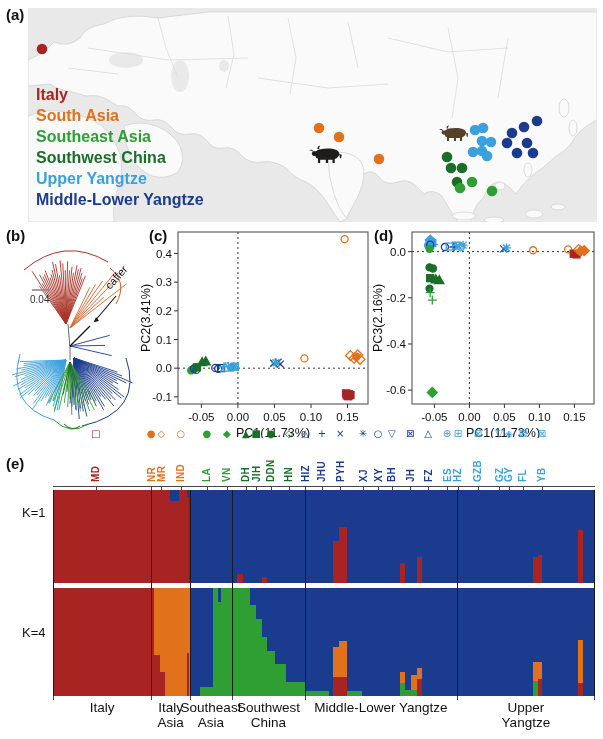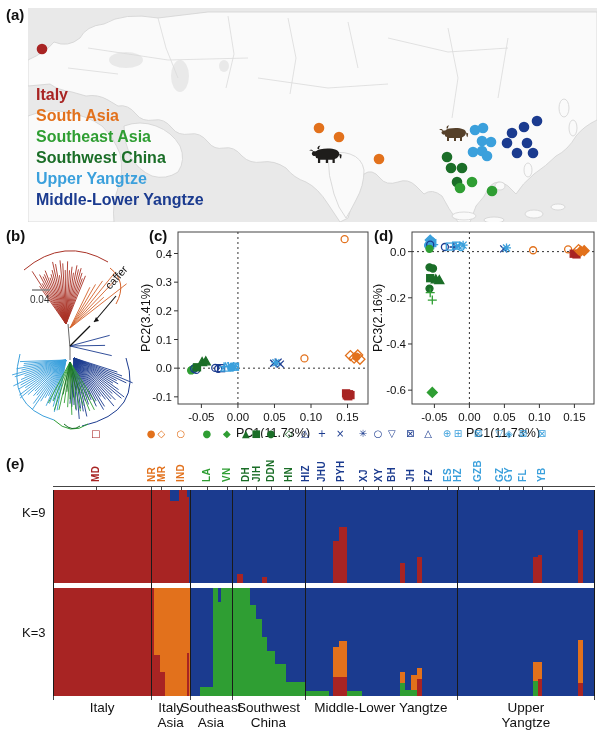--- a/index.html
+++ b/index.html
@@ -906,22 +906,22 @@
       </div>
     </div>
 <div class="divider" style="left: 0px;"></div>
     <div class="divider" style="left: 98px;"></div>
     <div class="divider" style="left: 137px;"></div>
     <div class="divider" style="left: 179px;"></div>
     <div class="divider" style="left: 252px;"></div>
     <div class="divider" style="left: 404px;"></div>
     <div class="divider" style="left: 541px;"></div>
   </div>
-<div class="k-label" style="top:505px">K=9</div>
-<div class="k-label" style="top:625px">K=3</div>
+<div class="k-label" style="top:505px">K=1</div>
+<div class="k-label" style="top:625px">K=4</div>
 <div class="abs" id="group-labels">
     <div class="group-label" style="left: 49.051px;">Italy</div>
     <div class="group-label" style="left: 117.614px;">Italy
 Asia</div>
     <div class="group-label" style="left: 157.993px;">Southeast
 Asia</div>
     <div class="group-label" style="left: 215.445px;">Southwest
 China</div>
     <div class="group-label" style="left: 327.91px;">Middle-Lower Yangtze</div>
     <div class="group-label" style="left: 472.895px;">Upper Yangtze</div>

